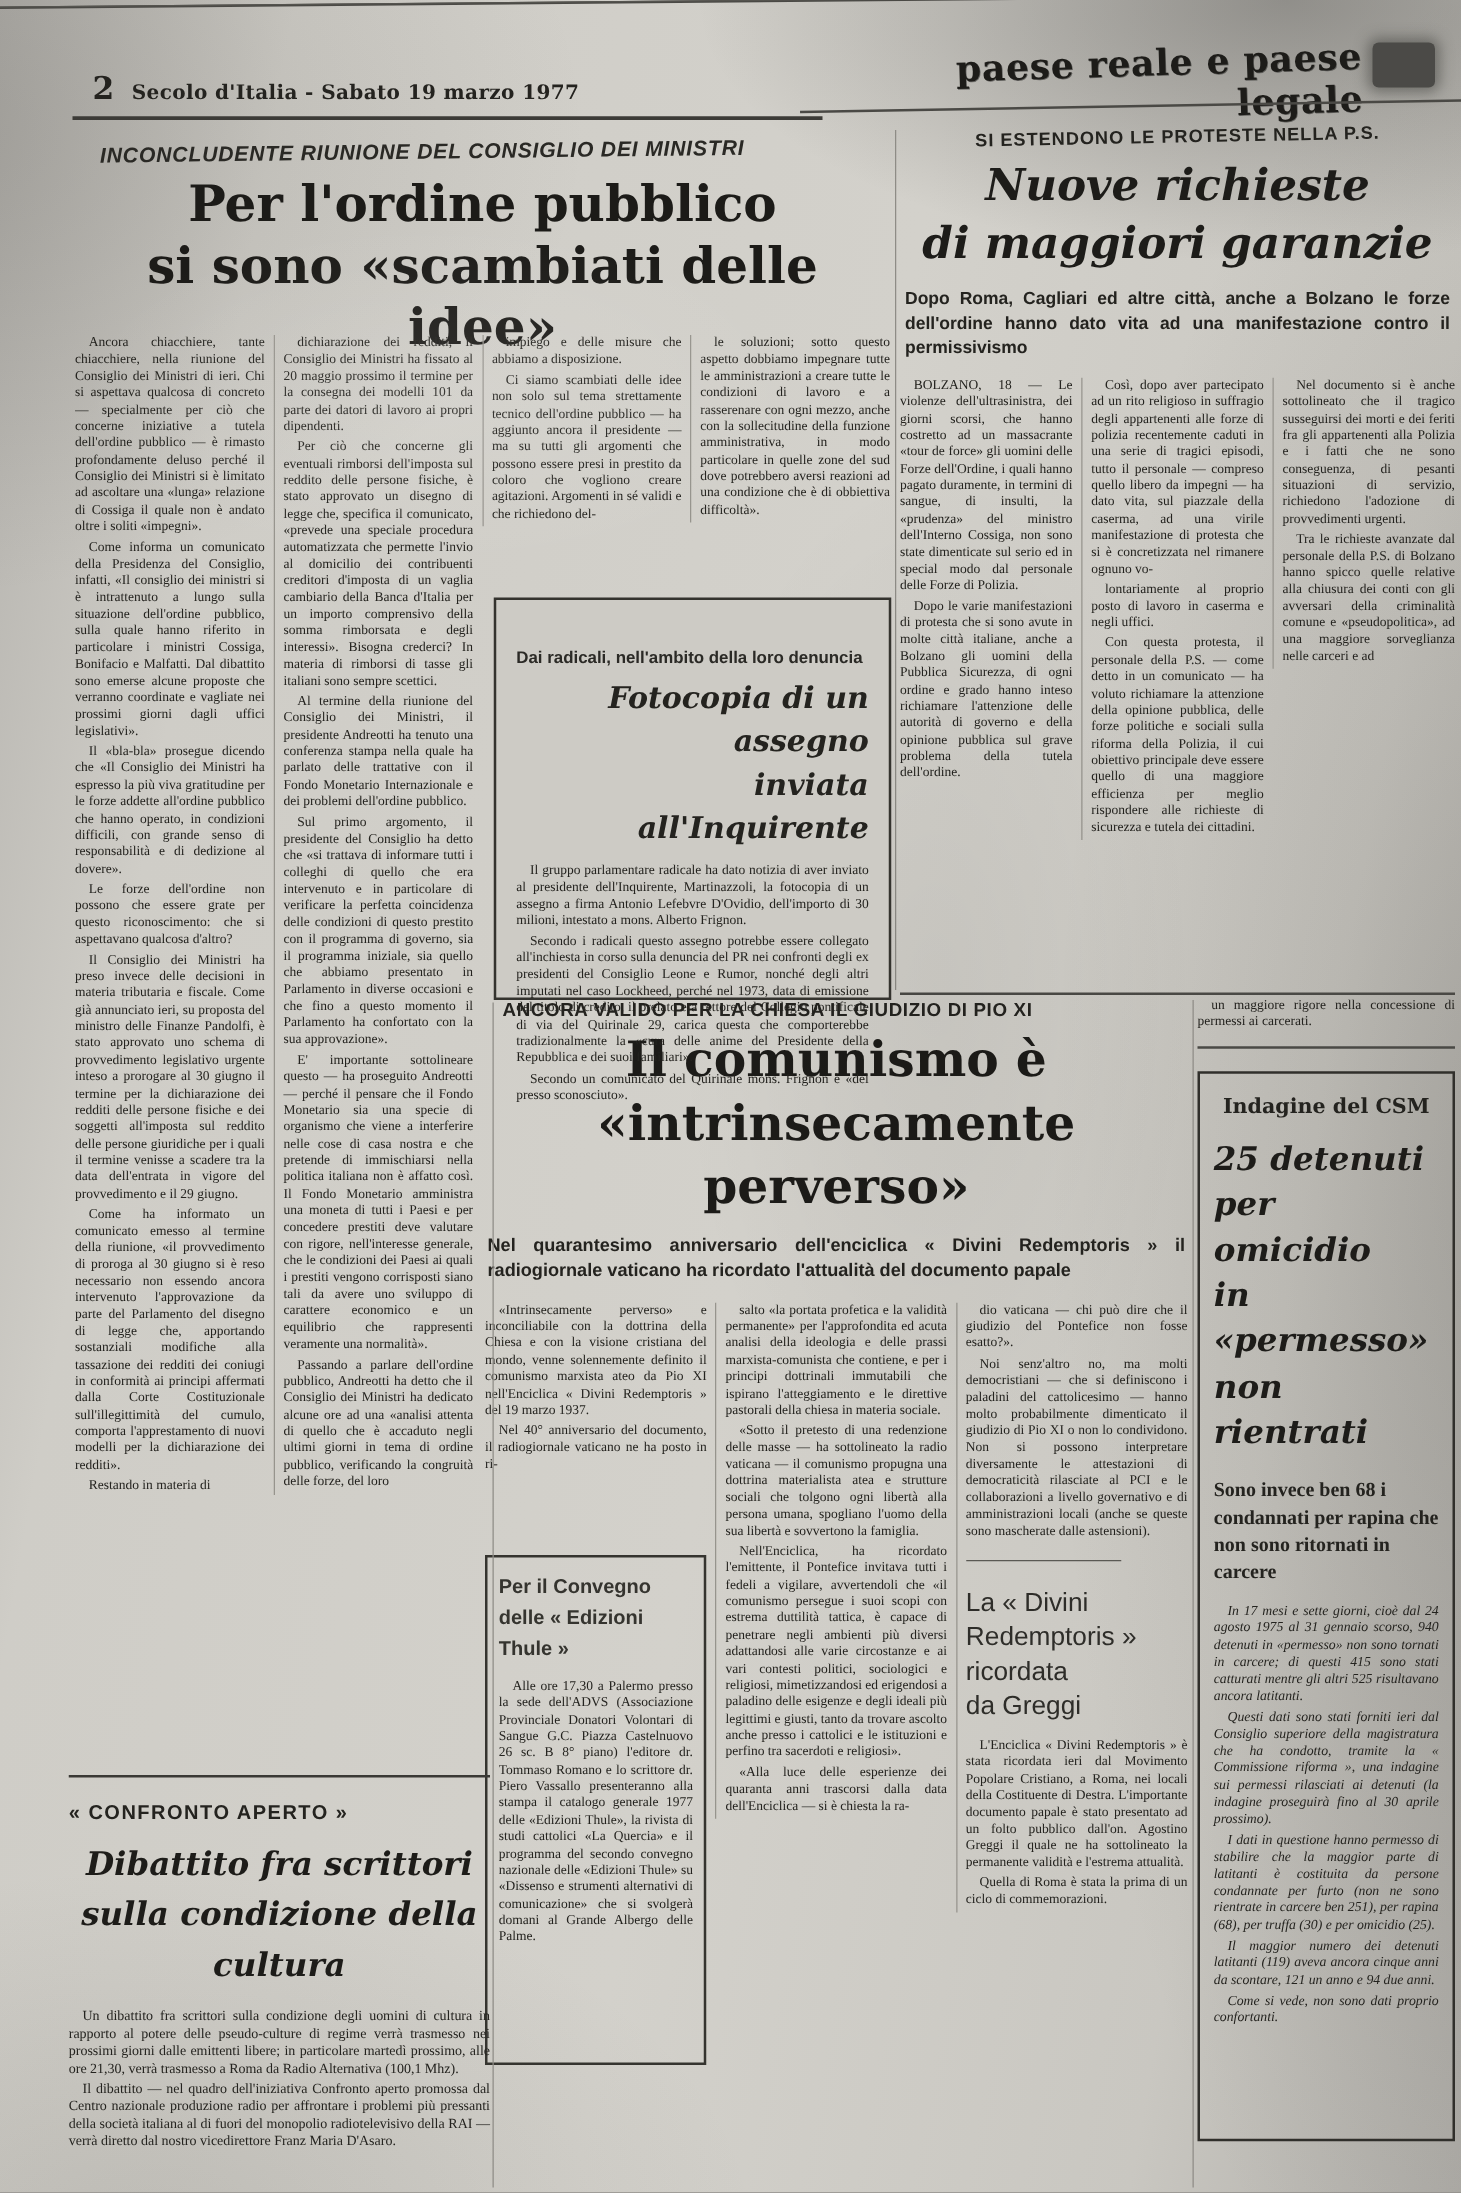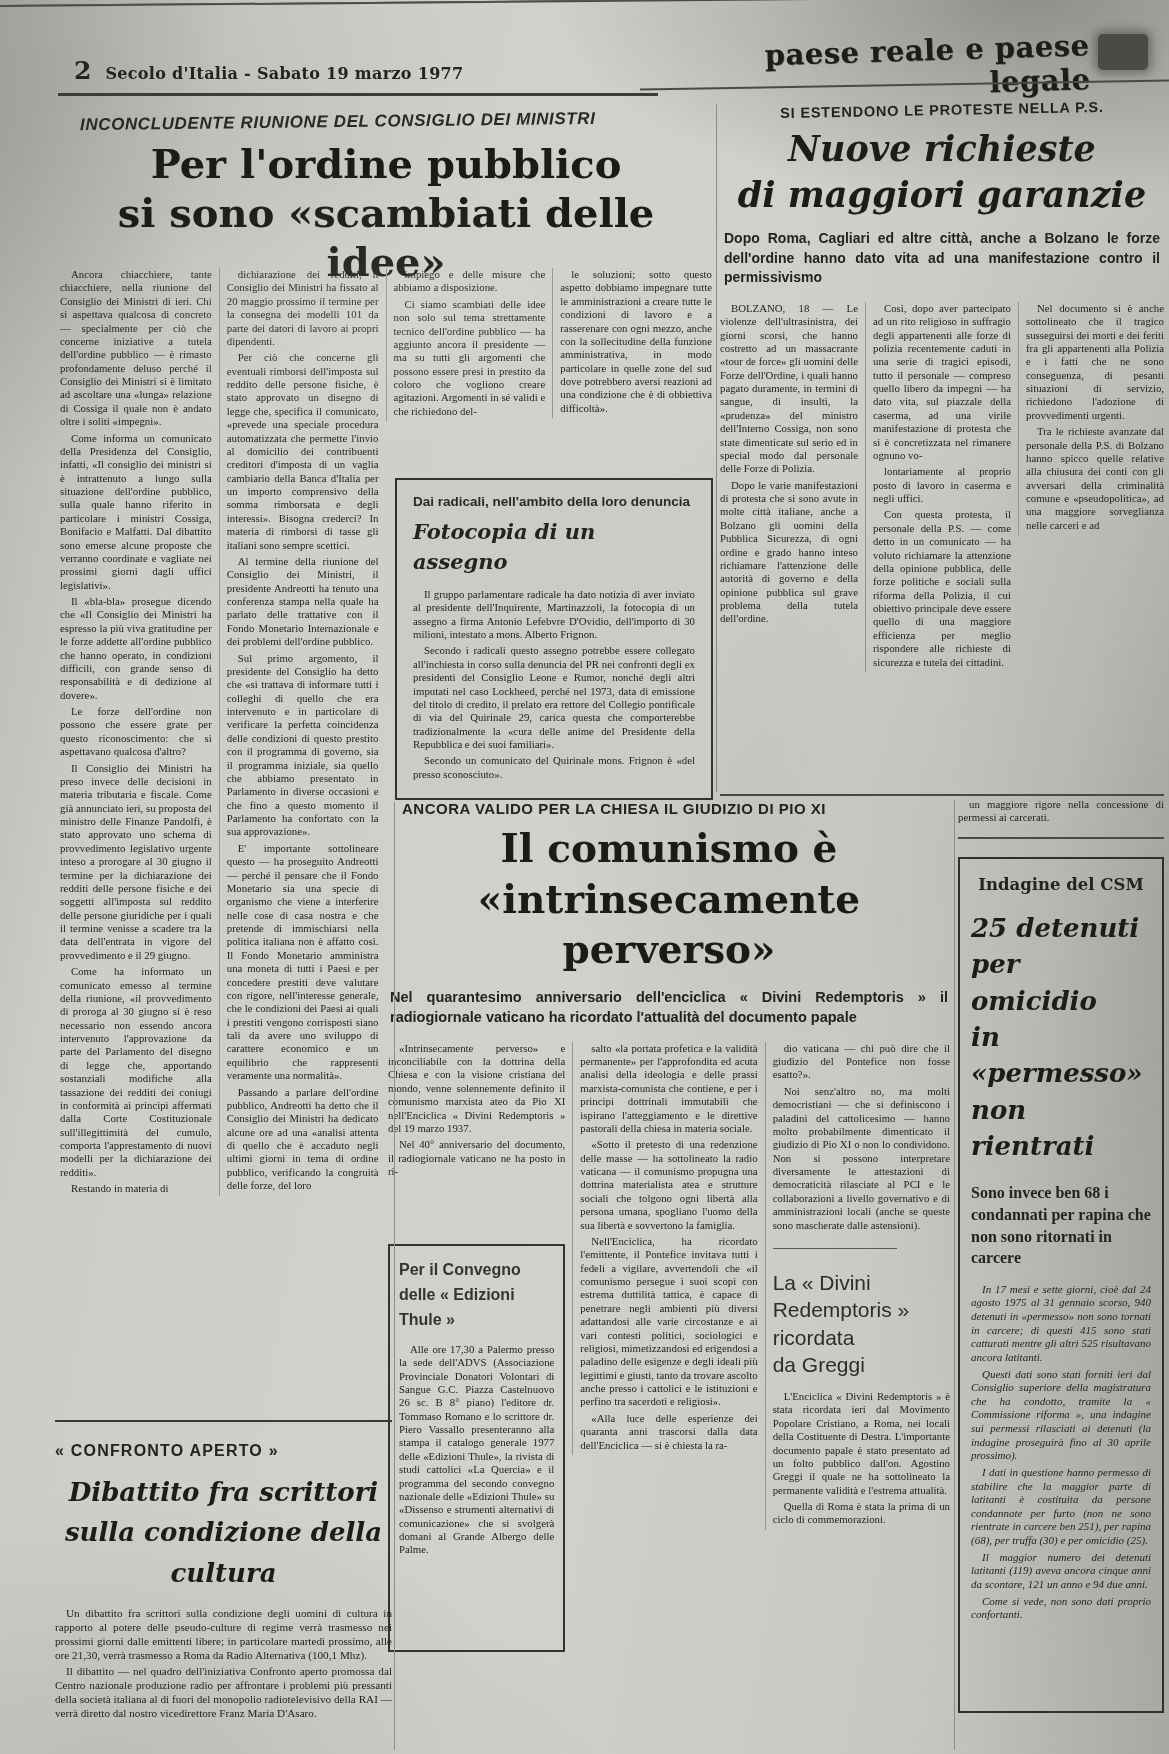--- a/index.html
+++ b/index.html
@@ -49,23 +49,23 @@
   .lead-kicker { left:80px; top:112px; font:italic 700 17px "Liberation Sans",sans-serif;
       letter-spacing:.6px; transform:rotate(-.7deg); color:#2a2925;}
   .lead-head { left:60px; top:140px; width:652px; text-align:center;
       font-family:"DejaVu Serif",serif; font-weight:700; font-size:40px; line-height:1.22; color:#1c1b18;}
   .lead-head span { display:block; }
   .lead-cols { left:60px; top:268px; width:652px; height:1142px; }
 
   
   .assegno { left:395px; top:478px; width:318px; height:322px; background:#cdcbc5;
       border:2px solid #34332e; padding:14px 16px 10px; z-index:3; }
-  .assegno-kicker { font:700 13.5px "Liberation Sans",sans-serif; color:#2b2a26; }
-  .assegno-head { text-align:left; font-family:"DejaVu Serif",serif; font-style:italic;
-      font-weight:700; font-size:21px; line-height:1.45; margin:8px 0 10px; }
+  .assegno-kicker { font:700 13.5px "Liberation Sans",sans-serif; color:#2b2a26;margin-top:24px; }
+  .assegno-head { text-align:right; font-family:"DejaVu Serif",serif; font-style:italic;
+      font-weight:700; font-size:24px; line-height:1.45; margin:8px 0 10px; }
   .assegno-head span{ display:block; }
 
   
   .ps-art { left:720px; top:102px; width:444px; }
   .ps-kicker { text-align:center; font:700 14.5px "Liberation Sans",sans-serif;
       letter-spacing:.8px; transform:rotate(-1.1deg); }
   .ps-head { text-align:center; font-family:"DejaVu Serif",serif; font-style:italic;
       font-weight:700; font-size:35px; line-height:1.3; margin-top:8px; color:#1d1c19;}
   .ps-head span{ display:block; }
   .ps-deck { margin:12px 4px 0; font:700 14px/1.4 "Liberation Sans",sans-serif; text-align:justify; }
@@ -160,20 +160,21 @@
       </div>
     <div class="col coltext">
         <p>le soluzioni; sotto questo aspetto dobbiamo impegnare tutte le amministrazioni a creare tutte le condizioni di lavoro e a rasserenare con ogni mezzo, anche con la sollecitudine della funzione amministrativa, in modo particolare in quelle zone del sud dove potrebbero aversi reazioni ad una condizione che è di obbiettiva difficoltà».</p>
       </div>
   </div>
 
   <div class="abs assegno">
     <div class="assegno-kicker">Dai radicali, nell'ambito della loro denuncia</div>
     <div class="assegno-head">
       <span>Fotocopia di un assegno</span>
+      <span>inviata all'Inquirente</span>
     </div>
     <div class="boxbody coltext">
         <p>Il gruppo parlamentare radicale ha dato notizia di aver inviato al presidente dell'Inquirente, Martinazzoli, la fotocopia di un assegno a firma Antonio Lefebvre D'Ovidio, dell'importo di 30 milioni, intestato a mons. Alberto Frignon.</p>
         <p>Secondo i radicali questo assegno potrebbe essere collegato all'inchiesta in corso sulla denuncia del PR nei confronti degli ex presidenti del Consiglio Leone e Rumor, nonché degli altri imputati nel caso Lockheed, perché nel 1973, data di emissione del titolo di credito, il prelato era rettore del Collegio pontificale di via del Quirinale 29, carica questa che comporterebbe tradizionalmente la «cura delle anime del Presidente della Repubblica e dei suoi familiari».</p>
         <p>Secondo un comunicato del Quirinale mons. Frignon è «del presso sconosciuto».</p>
       </div>
   </div>
 
   <div class="abs ps-art">
     <div class="ps-kicker">SI ESTENDONO LE PROTESTE NELLA P.S.</div>

